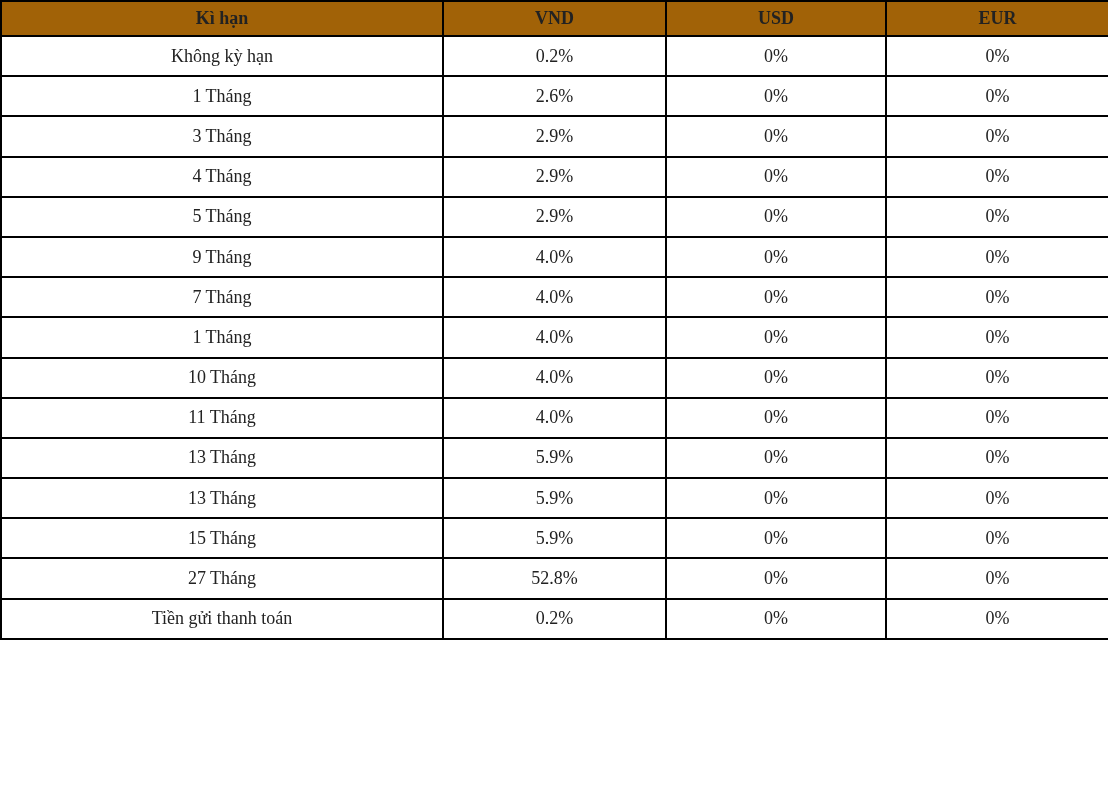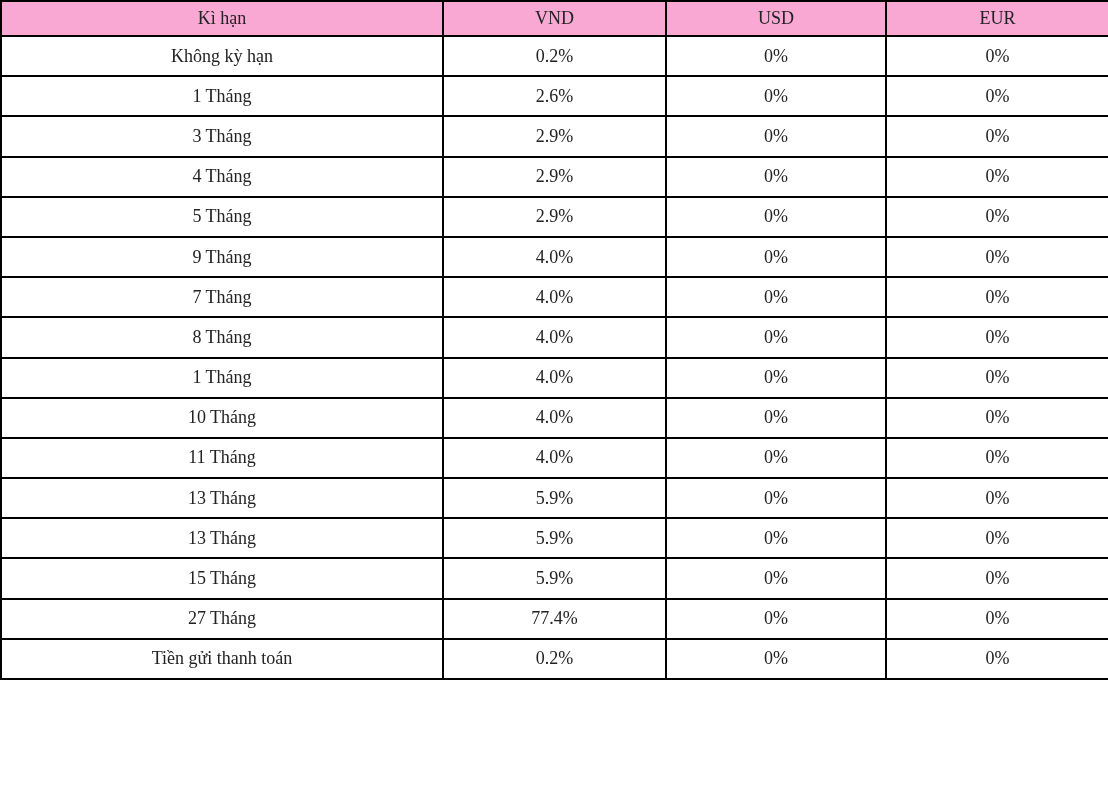--- a/index.html
+++ b/index.html
@@ -24,22 +24,22 @@
   table.rate-table th,
   table.rate-table td {
     border: 2px solid #000000;
     text-align: center;
     vertical-align: middle;
     padding: 0 4px;
     overflow: hidden;
     white-space: nowrap;
   }
   table.rate-table th {
-    background: #f9a8d4;
-    font-weight: normal;
+    background: #a16207;
+    font-weight: bold;
     font-size: 18px;
     height: 33px;
   }
   table.rate-table td {
     background: #ffffff;
     font-size: 18px;
     height: 38.2px;
     font-weight: normal;
   }
   col.c-term { width: 442px; }
@@ -103,26 +103,20 @@
           <td>0%</td>
           <td>0%</td>
         </tr>
         <tr>
           <td>7 Tháng</td>
           <td>4.0%</td>
           <td>0%</td>
           <td>0%</td>
         </tr>
         <tr>
-          <td>8 Tháng</td>
-          <td>4.0%</td>
-          <td>0%</td>
-          <td>0%</td>
-        </tr>
-        <tr>
           <td>1 Tháng</td>
           <td>4.0%</td>
           <td>0%</td>
           <td>0%</td>
         </tr>
         <tr>
           <td>10 Tháng</td>
           <td>4.0%</td>
           <td>0%</td>
           <td>0%</td>
@@ -146,21 +140,21 @@
           <td>0%</td>
         </tr>
         <tr>
           <td>15 Tháng</td>
           <td>5.9%</td>
           <td>0%</td>
           <td>0%</td>
         </tr>
         <tr>
           <td>27 Tháng</td>
-          <td>77.4%</td>
+          <td>52.8%</td>
           <td>0%</td>
           <td>0%</td>
         </tr>
         <tr>
           <td>Tiền gửi thanh toán</td>
           <td>0.2%</td>
           <td>0%</td>
           <td>0%</td>
         </tr>
       </tbody>

